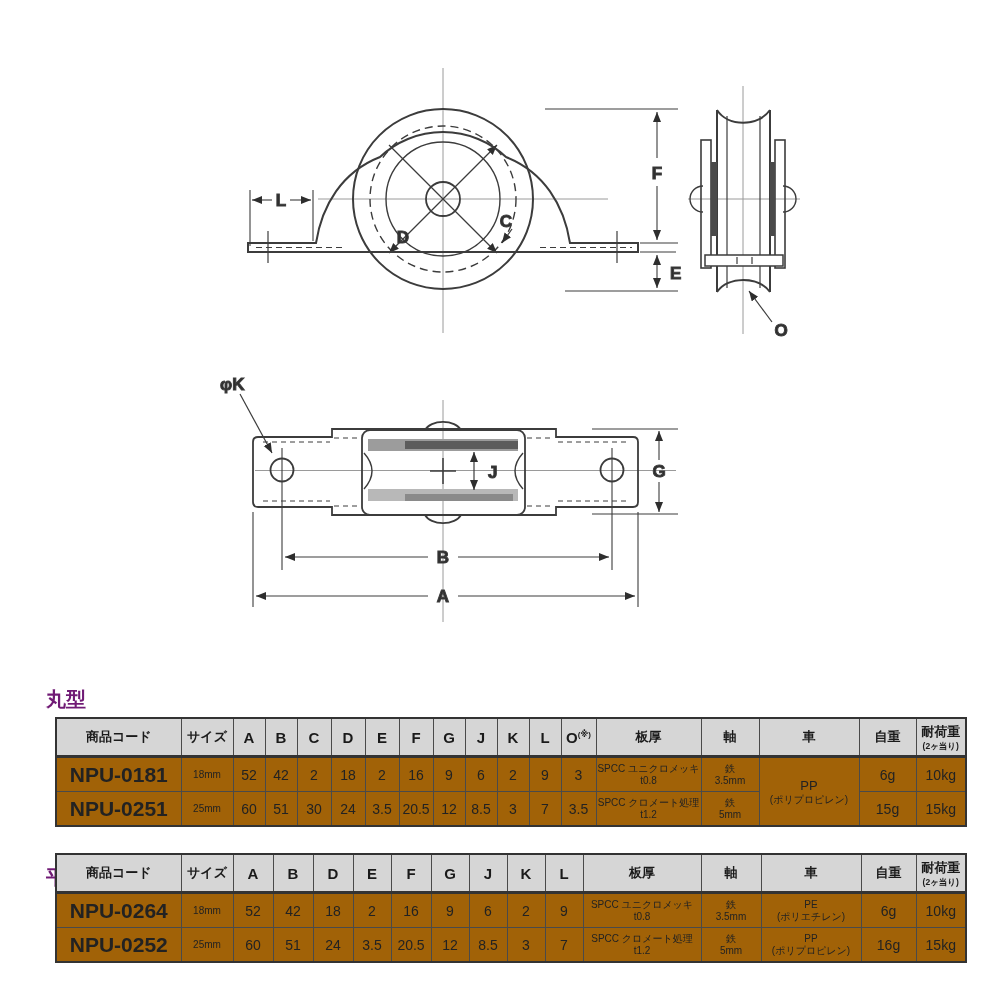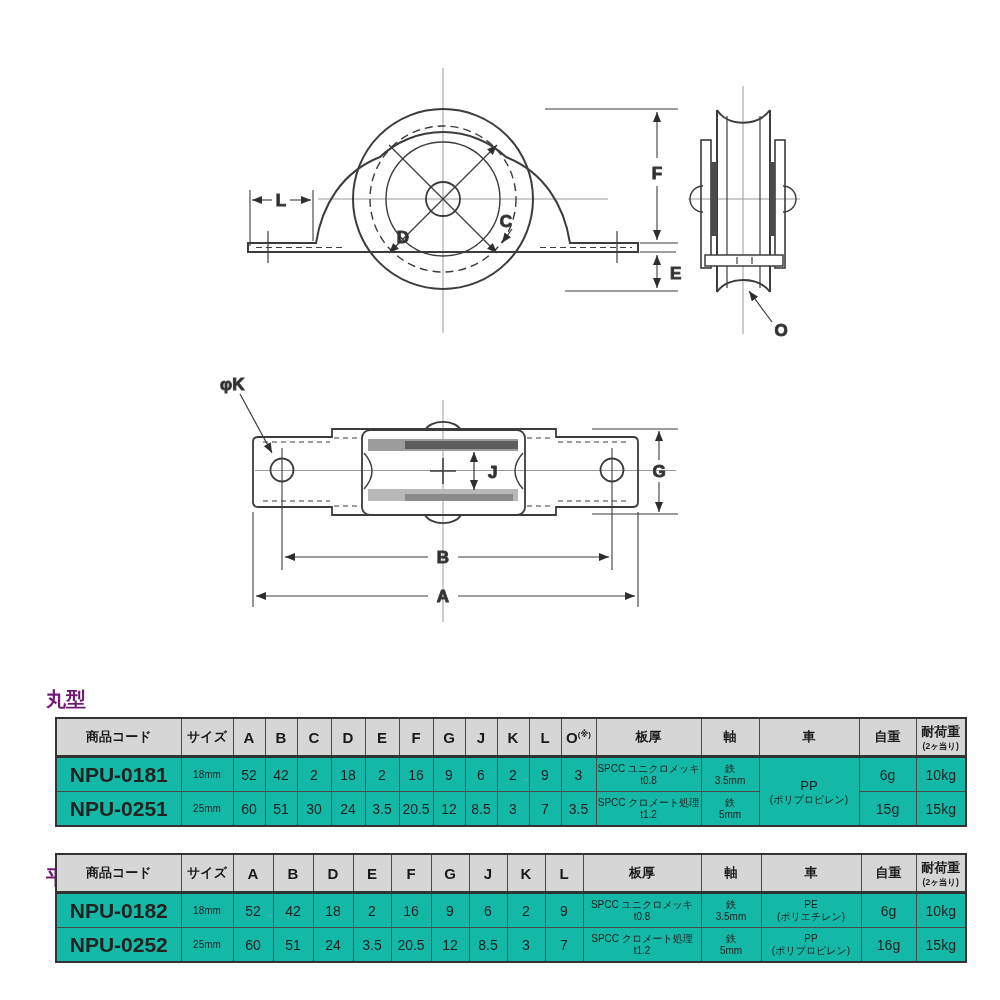--- a/index.html
+++ b/index.html
@@ -3,21 +3,21 @@
 <meta charset="utf-8">
 <style>
   html,body{margin:0;padding:0;background:#fff;}
   .page{position:relative;width:1000px;height:1000px;background:#ffffff;
         font-family:"Liberation Sans","DejaVu Sans",sans-serif;color:#1a1a1a;overflow:hidden;}
   svg{position:absolute;left:0;top:0;}
   svg text{font-family:"Liberation Sans","DejaVu Sans",sans-serif;font-weight:bold;fill:#2e2e2e;}
   .dimlbl{font-size:17px;}
   .sec-title{position:absolute;left:46px;font-size:20px;font-weight:bold;color:#701a75;}
   table.spec{position:absolute;left:55px;width:910px;border-collapse:collapse;table-layout:fixed;
-             background:#14b8a6;border:2px solid #333;}
+             background:#a16207;border:2px solid #333;}
   table.spec th,table.spec td{border:1px solid #4a4a4a;text-align:center;vertical-align:middle;
              padding:0;overflow:hidden;white-space:nowrap;}
   table.spec thead th{background:#d6d6d6;height:36px;font-weight:bold;border-bottom:3px solid #333;}
   th.jh{font-size:13px;}
   th.dh{font-size:15px;}
   sup.onote{font-size:8px;vertical-align:super;}
   .subnote{display:block;font-size:8.5px;font-weight:bold;line-height:1;margin-top:1px;}
   tbody td{font-size:14px;height:33px;color:#222;}
   td.code{font-weight:bold;font-size:21px;}
   td.size{font-size:10px;}
@@ -293,21 +293,21 @@
         <th class="dh">L</th>
         <th class="jh">板厚</th>
         <th class="jh">軸</th>
         <th class="jh">車</th>
         <th class="jh">自重</th>
         <th class="jh"><span>耐荷重</span><span class="subnote">(2ヶ当り)</span></th>
       </tr>
     </thead>
     <tbody>
       <tr>
-        <td class="code">NPU-0182</td>
+        <td class="code">NPU-0264</td>
         <td class="size">18mm</td>
         <td>52</td>
         <td>42</td>
         <td>18</td>
         <td>2</td>
         <td>16</td>
         <td>9</td>
         <td>6</td>
         <td>2</td>
         <td>9</td>

